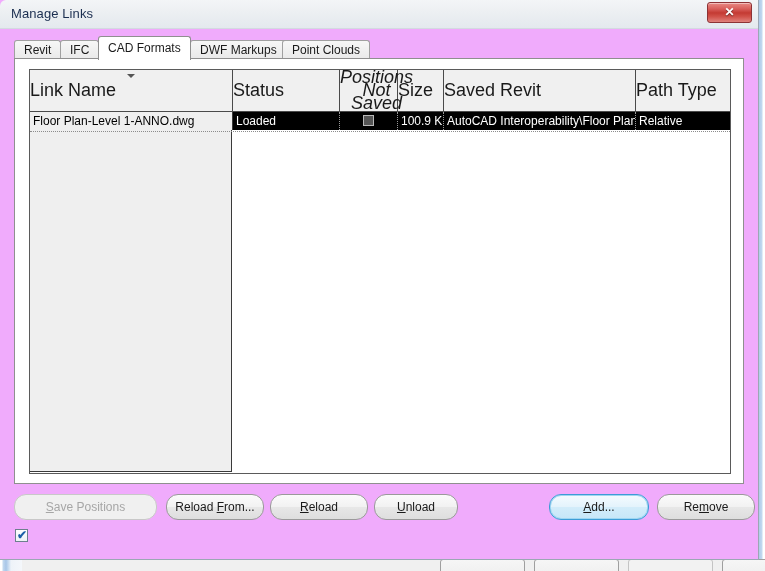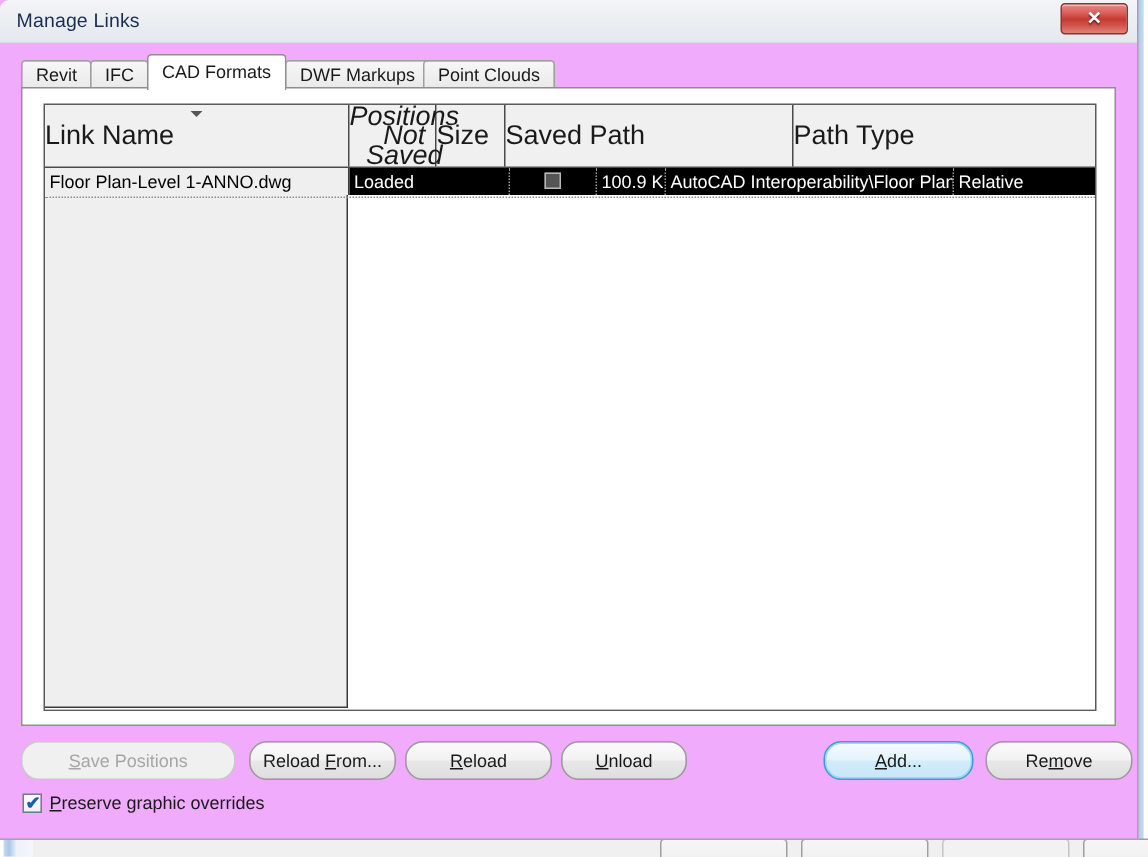--- a/index.html
+++ b/index.html
@@ -394,31 +394,34 @@
       </div>
 
     <div id="tabpanel">
 
       <div id="grid">
         <div id="grid-header">
             <div class="hcell" style="width: 203px; flex: 0 0 203px;">
               <span class="sort-arrow"></span>
               <div>Link Name</div>
             </div>
+            <div class="hcell" style="width: 107px; flex: 0 0 107px;">
+              <div>Status</div>
+            </div>
             <div class="hcell" style="width: 58px; flex: 0 0 58px; font-style: italic;">
               <div>
                 <div>Positions</div>
                 <div>Not Saved</div>
               </div>
             </div>
             <div class="hcell" style="width: 46px; flex: 0 0 46px;">
               <div>Size</div>
             </div>
             <div class="hcell" style="width: 192px; flex: 0 0 192px;">
-              <div>Saved Path</div>
+              <div>Saved Revit</div>
             </div>
             <div class="hcell" style="width: 94px; flex: 0 0 94px;">
               <div>Path Type</div>
             </div>
           </div>
         <div id="grid-body">
           <div id="name-column-fill"></div>
         <div class="row selected">
               <div class="cell name-cell" style="width: 203px; flex: 0 0 203px;">Floor Plan-Level 1-ANNO.dwg</div>
               <div class="cell" style="width: 107px; flex: 0 0 107px;">Loaded</div>
@@ -439,17 +442,16 @@
         <div class="btn" style="left: 256px; width: 98px;"><span></span><span class="mn">R</span><span>eload</span></div>
         <div class="btn" style="left: 360px; width: 84px;"><span></span><span class="mn">U</span><span>nload</span></div>
         <div class="btn" style="left: 643px; width: 98px;"><span>Re</span><span class="mn">m</span><span>ove</span></div>
         <div class="btn focused" style="left: 535px; width: 100px;"><span></span><span class="mn">A</span><span>dd...</span></div>
       </div>
 
     <div id="preserve-row">
       <div id="preserve-box">
         <span class="tick">✔</span>
       </div>
-      <span id="preserve-label"><span></span><span class="mn">P</span><span>reserve graphic overrides</span></span>
     </div>
 
   </div>
 </div>
 
 </body></html>

